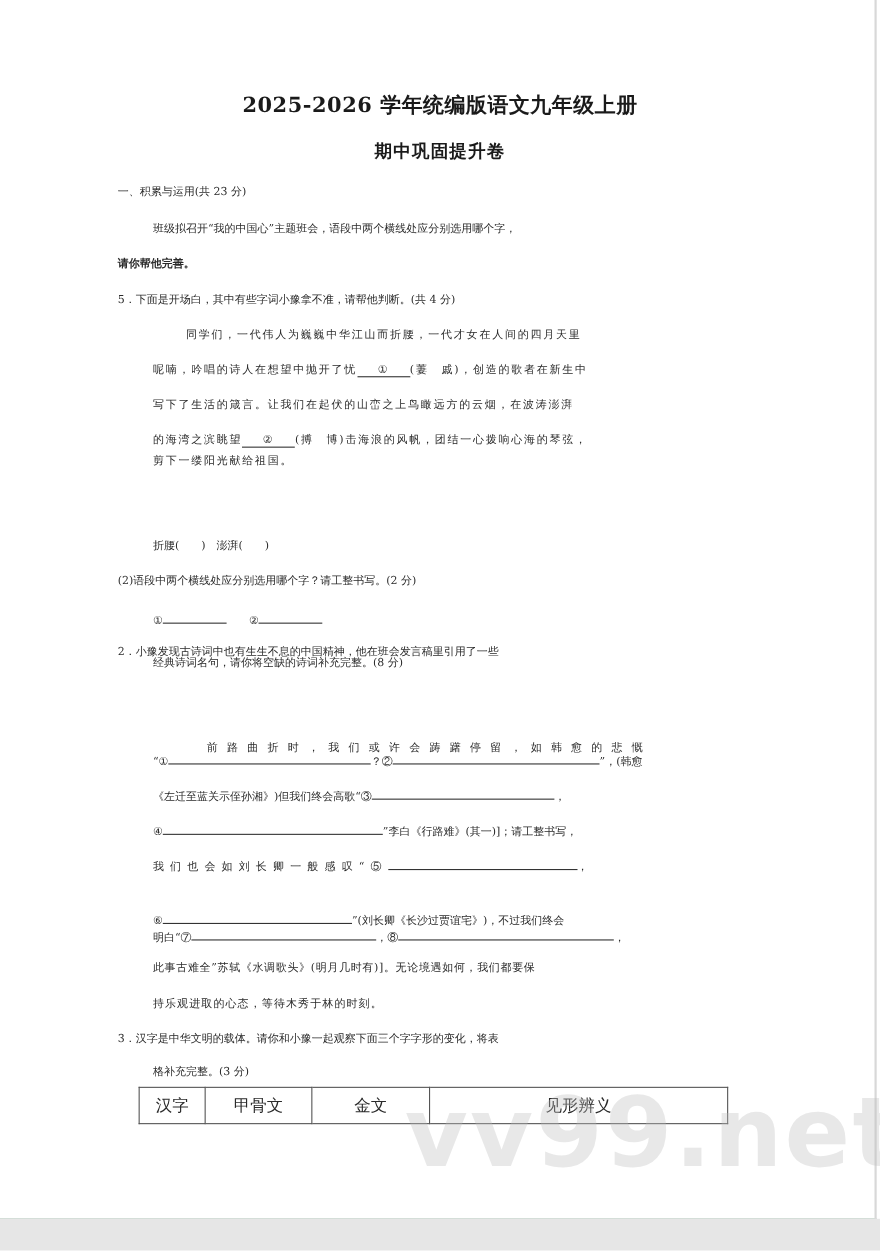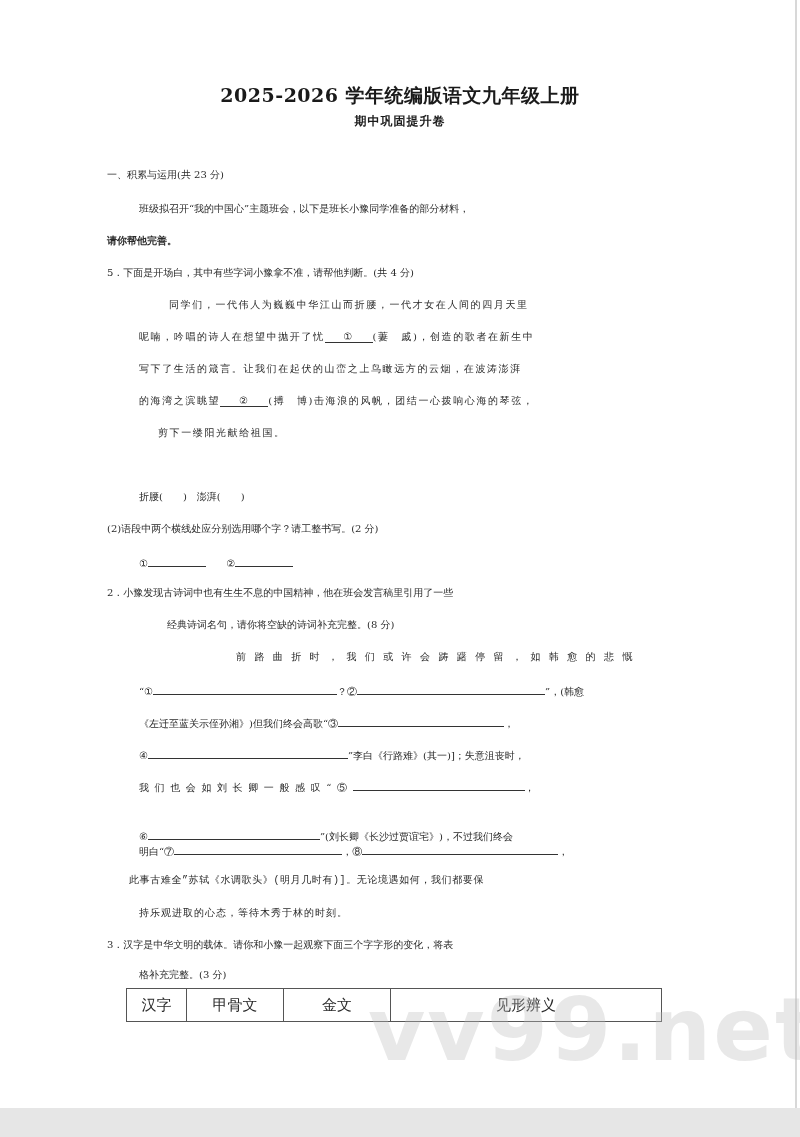--- a/index.html
+++ b/index.html
@@ -5,84 +5,84 @@
   html, body { margin: 0; padding: 0; }
   body {
     width: 800px; height: 1137px; background: #ffffff; position: relative; overflow: hidden;
     font-family: "DejaVu Serif", "Liberation Serif", serif; color: #2a2a2a;
   }
   .page { position: absolute; left: 0; top: 0; width: 795px; height: 1108px; background: #fff; border-right: 2px solid #d8d8d8; border-bottom: 3px solid #14532d; }
   .bottom-strip { position: absolute; left: 0; top: 1108px; width: 800px; height: 29px; background: #e6e6e6; }
   .line { position: absolute; white-space: nowrap; font-size: 10px; line-height: 20px; }
   .title { position: absolute; left: 0; width: 800px; text-align: center; font-weight: bold; color: #1a1a1a; }
   .t1 { top: 83px; font-size: 19px; letter-spacing: 0.5px; }
-  .t2 { top: 113px; font-size: 12px; letter-spacing: 1px; }
+  .t2 { top: 128px; font-size: 16px; letter-spacing: 1px; }
   .b { font-weight: bold; }
   .kai { font-family: "DejaVu Serif", serif; }
   .blank { display: inline-block; border-bottom: 1px solid #333; height: 15px; vertical-align: baseline; }
   .spread { letter-spacing: 9px; }
   table.t { position: absolute; left: 126px; top: 988px; border-collapse: collapse; font-size: 15px; }
   table.t td { border: 1.5px solid #555; height: 32px; text-align: center; padding: 0; }
   .wm { position: absolute; left: 368px; top: 990px; font-family: "DejaVu Sans", sans-serif; font-weight: bold; font-size: 88px; color: rgba(190,190,190,0.35); letter-spacing: 2px; line-height: 80px; }
 </style>
 </head>
 <body>
 
 <div class="page">
 
   <div class="title t1">2025-2026 学年统编版语文九年级上册</div>
   <div class="title t2">期中巩固提升卷</div>
 
   <div class="line" style="left:107px;top:165px;">一、积累与运用(共 23 分)</div>
-  <div class="line" style="left:139px;top:199px;">班级拟召开“我的中国心”主题班会，以下是班长小豫同学准备的部分材料，</div>
+  <div class="line" style="left:139px;top:199px;">班级拟召开“我的中国心”主题班会，语段中两个横线处应分别选用哪个字，</div>
   <div class="line b" style="left:107px;top:231px;">请你帮他完善。</div>
 
   <div class="line" style="left:107px;top:263px;">5．下面是开场白，其中有些字词小豫拿不准，请帮他判断。(共 4 分)</div>
 
   <div class="line kai" style="left:169px;top:295px;letter-spacing:1.6px;">同学们，一代伟人为巍巍中华江山而折腰，一代才女在人间的四月天里</div>
   <div class="line kai" style="left:139px;top:327px;letter-spacing:1.6px;">
     <span>呢喃，吟唱的诗人在想望中抛开了忧</span><span class="blank" style="width:48px;text-align:center;"><span>①</span></span><span>(萋　戚)，</span><span>创造的歌者在新生中</span>
   </div>
   <div class="line kai" style="left:139px;top:359px;letter-spacing:1.6px;">写下了生活的箴言。让我们在起伏的山峦之上鸟瞰远方的云烟，在波涛澎湃</div>
   <div class="line kai" style="left:139px;top:391px;letter-spacing:1.6px;">
     <span>的海湾之滨眺望</span><span class="blank" style="width:48px;text-align:center;"><span>②</span></span><span>(搏　博)</span><span>击海浪的风帆，团结一心拨响心海的琴弦，</span>
   </div>
-  <div class="line kai" style="left:139px;top:423px;letter-spacing:1.6px;margin-left:19px;">剪下一缕阳光献给祖国。</div>
+  <div class="line kai" style="left:139px;top:410px;letter-spacing:1.6px;">剪下一缕阳光献给祖国。</div>
 
   <div class="line" style="left:139px;top:487px;">折腰(　　)　澎湃(　　)</div>
   <div class="line" style="left:107px;top:519px;">(2)语段中两个横线处应分别选用哪个字？请工整书写。(2 分)</div>
   <div class="line" style="left:139px;top:551px;">
     <span>①</span><span class="blank" style="width:58px;"></span>
     <span style="display:inline-block;width:14px;"></span>
     <span>②</span><span class="blank" style="width:58px;"></span>
   </div>
 
   <div class="line" style="left:107px;top:583px;">2．小豫发现古诗词中也有生生不息的中国精神，他在班会发言稿里引用了一些</div>
-  <div class="line" style="left:139px;top:615px;margin-left:28px;">经典诗词名句，请你将空缺的诗词补充完整。(8 分)</div>
+  <div class="line" style="left:139px;top:593px;">经典诗词名句，请你将空缺的诗词补充完整。(8 分)</div>
 
-  <div class="line kai spread" style="left:188px;top:647px;letter-spacing:8.4px;margin-left:48px;">前路曲折时，我们或许会踌躇停留，如韩愈的悲慨</div>
+  <div class="line kai spread" style="left:188px;top:671px;letter-spacing:8.4px;">前路曲折时，我们或许会踌躇停留，如韩愈的悲慨</div>
   <div class="line kai" style="left:139px;top:679px;">
     <span>“①</span><span class="blank" style="width:184px;"></span><span>？②</span><span class="blank" style="width:188px;"></span><span>”，(韩愈</span>
   </div>
   <div class="line kai" style="left:139px;top:711px;">
     <span>《左迁至蓝关示侄孙湘》)但我们终会高歌“③</span><span class="blank" style="width:166px;"></span><span>，</span>
   </div>
   <div class="line kai" style="left:139px;top:743px;">
-    <span>④</span><span class="blank" style="width:200px;"></span><span>”李白《行路难》(其一)]；失意沮丧时，</span>
+    <span>④</span><span class="blank" style="width:200px;"></span><span>”李白《行路难》(其一)]；请工整书写，</span>
   </div>
   <div class="line kai" style="left:139px;top:775px;letter-spacing:5.6px;">
     <span>我们也会如刘长卿一般感叹“⑤</span><span class="blank" style="width:172px;"></span><span>，</span>
   </div>
   <div class="line kai" style="left:139px;top:807px;margin-top:17px;">
     <span>⑥</span><span class="blank" style="width:172px;"></span><span>”(刘长卿《长沙过贾谊宅》)，不过我们终会</span>
   </div>
   <div class="line kai" style="left:139px;top:839px;">
     <span>明白“⑦</span><span class="blank" style="width:168px;"></span><span>，⑧</span><span class="blank" style="width:196px;"></span><span>，</span>
   </div>
-  <div class="line kai" style="left:129px;top:871px;letter-spacing:0.6px;font-family:Liberation Mono, monospace;">此事古难全”苏轼《水调歌头》(明月几时有)]。无论境遇如何，我们都要保</div>
+  <div class="line kai" style="left:139px;top:871px;letter-spacing:0.6px;">此事古难全”苏轼《水调歌头》(明月几时有)]。无论境遇如何，我们都要保</div>
   <div class="line kai" style="left:139px;top:903px;letter-spacing:1px;">持乐观进取的心态，等待木秀于林的时刻。</div>
 
   <div class="line" style="left:107px;top:935px;">3．汉字是中华文明的载体。请你和小豫一起观察下面三个字字形的变化，将表</div>
   <div class="line" style="left:139px;top:965px;">格补充完整。(3 分)</div>
 
   <table class="t">
     <tbody>
         <tr>
       <td style="width:59px;">汉字</td>
       <td style="width:96px;">甲骨文</td>

